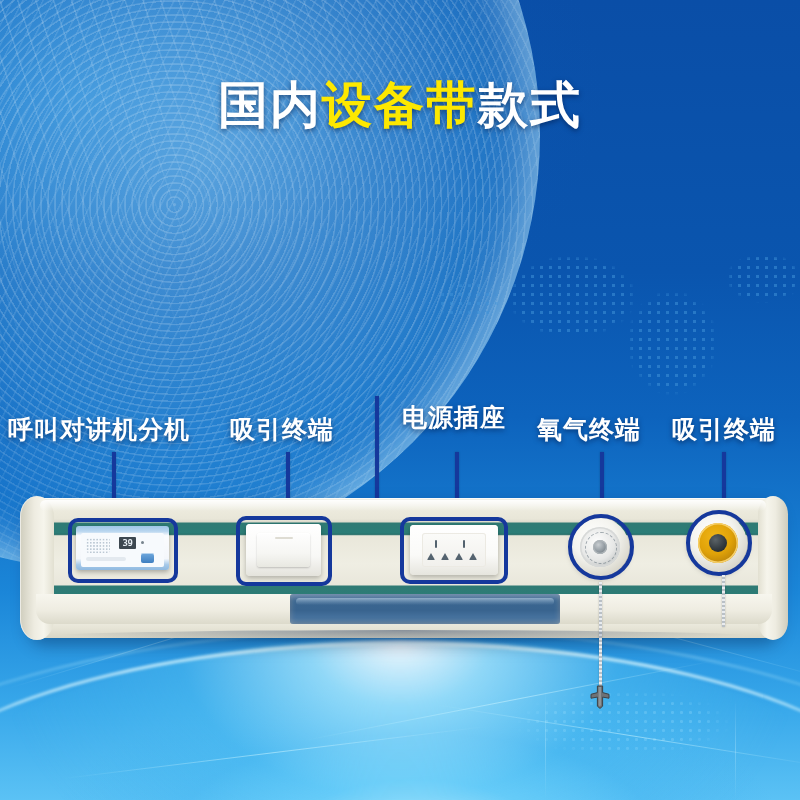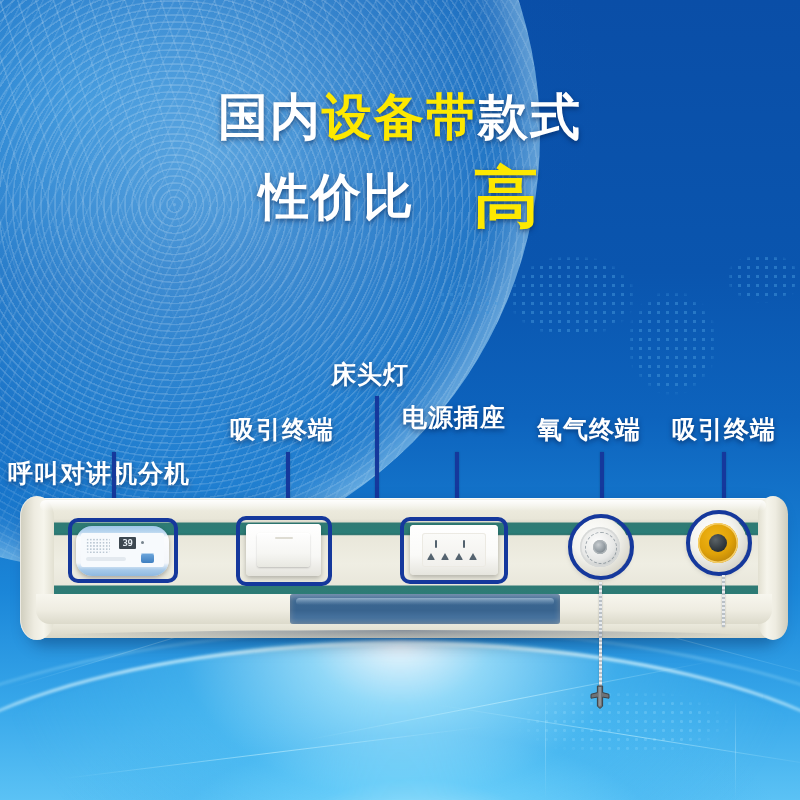--- a/index.html
+++ b/index.html
@@ -61,21 +61,21 @@
     border-top:2px solid rgba(190,240,255,.45);filter:blur(1.6px);}
   .streak{position:absolute;background:linear-gradient(90deg,rgba(255,255,255,0),rgba(205,245,255,.55),rgba(255,255,255,0));height:1.4px;filter:blur(.6px);}
   .s1{left:300px;top:700px;width:420px;transform:rotate(-11deg);}
   .s2{left:60px;top:752px;width:430px;transform:rotate(-7deg);}
   .s3{left:430px;top:735px;width:400px;transform:rotate(9deg);}
   .s4{left:0px;top:640px;width:330px;transform:rotate(-17deg);opacity:.6;}
   .s5{left:520px;top:640px;width:330px;transform:rotate(15deg);opacity:.5;}
   .vline{position:absolute;width:1px;background:linear-gradient(180deg,rgba(255,255,255,0),rgba(200,240,255,.30),rgba(255,255,255,0));}
 
   
-  .headline{position:absolute;left:0;top:92px;width:800px;text-align:center;}
+  .headline{position:absolute;left:0;top:80px;width:800px;text-align:center;}
   .h-row1{font-size:50px;font-weight:bold;letter-spacing:2px;line-height:1;
     text-shadow:0 2px 5px rgba(0,20,60,.55);}
   .h-row1 .w{color:#ffffff;}
   .h-row1 .y{color:#fde800;}
   .h-row2{margin-top:22px;font-size:50px;font-weight:bold;letter-spacing:2px;line-height:1;
     text-shadow:0 2px 5px rgba(0,20,60,.55);}
   .h-row2 .w{color:#ffffff;}
   .h-row2 .y{color:#fde800;font-size:66px;margin-left:58px;vertical-align:-6px;}
 
   
@@ -106,21 +106,21 @@
   .lower-band{position:absolute;left:8px;top:96px;width:736px;height:30px;border-radius:0 0 14px 14px;
     background:linear-gradient(180deg,#f7f6ee 0%,#eeece1 55%,#dcdacb 100%);}
   .bedlight{position:absolute;left:262px;top:96px;width:270px;height:30px;
     background:linear-gradient(180deg,#4a7099 0%,#3b6690 22%,#39648f 55%,#47739f 80%,#6d94b8 100%);
     border-radius:3px;
     box-shadow:inset 0 2px 6px rgba(255,255,255,.35), inset 0 -2px 5px rgba(0,0,0,.25);}
   .bedlight::after{content:"";position:absolute;left:6px;top:4px;right:6px;height:7px;border-radius:5px;
     background:linear-gradient(180deg,rgba(220,240,255,.45),rgba(255,255,255,0));}
 
   
-  .intercom{position:absolute;left:48px;top:28px;width:93px;height:50px;border-radius:16px;
+  .intercom{position:absolute;left:48px;top:28px;width:93px;height:44px;border-radius:3px;
     background:linear-gradient(180deg,#9fc6e8 0%,#b9d6ef 12%,#fbfcfe 22%,#f4f7fb 74%,#a6c9e9 88%,#8fb9e0 100%);
     box-shadow:0 2px 5px rgba(0,0,0,.30);}
   .ic-face{position:absolute;left:5px;top:7px;width:83px;height:34px;background:#f7fafd;border-radius:2px;}
   .ic-speaker{position:absolute;left:5px;top:5px;width:24px;height:15px;border-radius:3px;
     background-image:radial-gradient(circle,#b9c6d2 .8px,rgba(0,0,0,0) 1.1px);background-size:3.2px 3.2px;opacity:.95;}
   .ic-display{position:absolute;left:38px;top:4px;width:17px;height:12px;border-radius:1px;
     background:#3d4750;color:#e8eef4;font-size:9px;font-weight:bold;line-height:12px;text-align:center;
     font-family:"DejaVu Sans Mono",monospace;letter-spacing:-.5px;}
   .ic-led{position:absolute;left:60px;top:8px;width:3px;height:3px;border-radius:50%;background:#77838d;}
   .ic-btn{position:absolute;left:60px;top:20px;width:13px;height:10px;border-radius:2px;
@@ -193,28 +193,24 @@
   <div class="streak s3"></div>
   <div class="streak s4"></div>
   <div class="streak s5"></div>
   <div class="vline" style="left:545px;top:690px;height:110px;"></div>
   <div class="vline" style="left:735px;top:700px;height:100px;"></div>
 
   <div class="headline">
     <div class="h-row1">
       <span class="w">国内</span><span class="y">设备带</span><span class="w">款式</span>
     </div>
-    <div class="h-row2">
-      <span class="w">性价比</span><span class="y">高</span>
-    </div>
   </div>
 
-  <div class="callout" style="left:8px;top:413px;margin-top:44px;">呼叫对讲机分机</div>
+  <div class="callout" style="left:8px;top:413px;">呼叫对讲机分机</div>
   <div class="callout" style="left:230px;top:413px;">吸引终端</div>
-  <div class="callout" style="left:331px;top:358px;">床头灯</div>
   <div class="callout" style="left:402px;top:401px;">电源插座</div>
   <div class="callout" style="left:672px;top:413px;">吸引终端</div>
   <div class="callout" style="left:537px;top:413px;">氧气终端</div>
 
   <div class="leader" style="left:112px;top:452px;height:68px;"></div>
   <div class="leader" style="left:286px;top:452px;height:66px;"></div>
   <div class="leader" style="left:375px;top:396px;height:198px;"></div>
   <div class="leader" style="left:455px;top:452px;height:66px;"></div>
   <div class="leader" style="left:600px;top:452px;height:62px;"></div>
   <div class="leader" style="left:722px;top:452px;height:58px;"></div>

